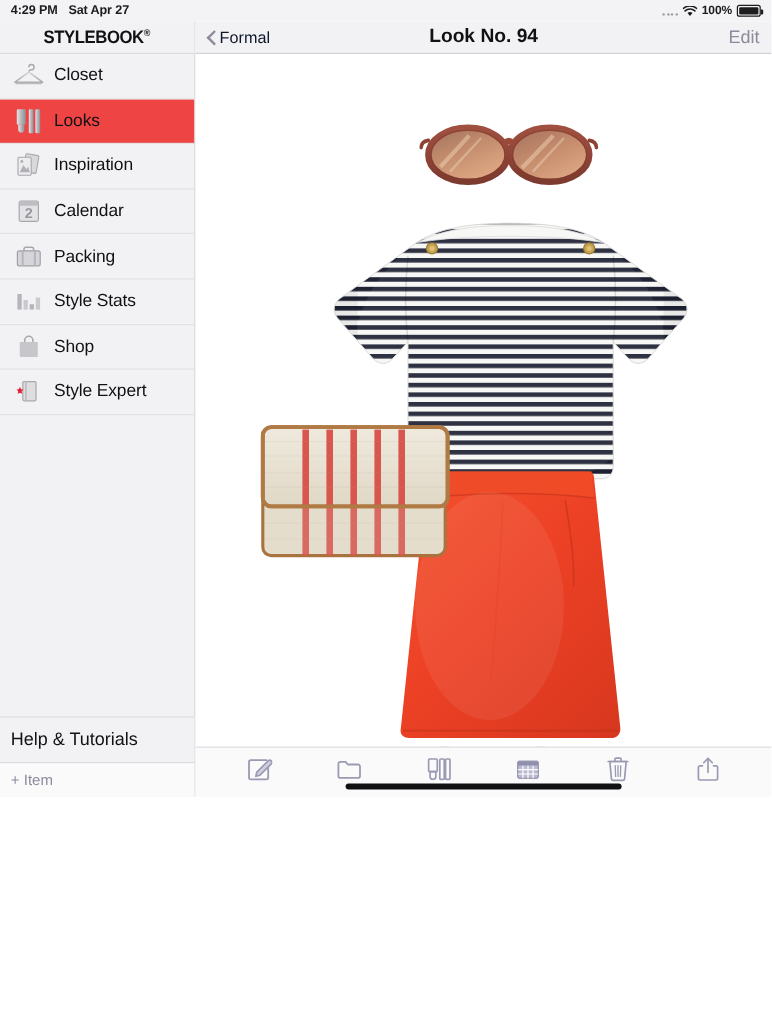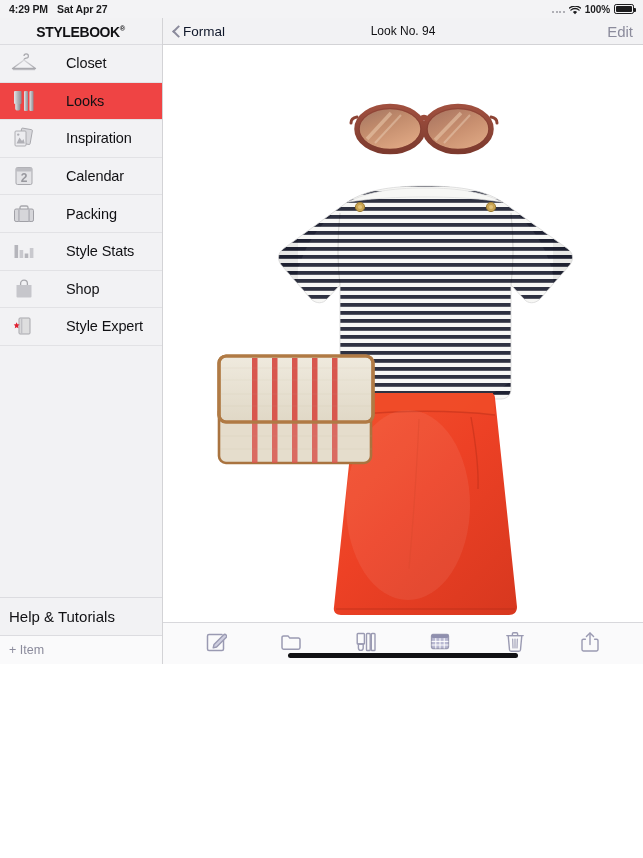--- a/index.html
+++ b/index.html
@@ -57,21 +57,21 @@
     font-family:"Liberation Sans", sans-serif;
     font-weight:bold; font-size:15px; color:#111114;
     letter-spacing:-0.4px;
     transform:scaleX(0.93);
   }
   .brand-reg { font-size:8px; vertical-align:super; font-weight:bold; }
 
   .nav { flex:1 1 auto; overflow:hidden; padding-top:0; }
   .nav-item {
     height:37.6px; display:flex; align-items:center;
-    padding-left:9px; gap:27px;
+    padding-left:9px; gap:6px;
     border-bottom:1px solid #e2e2e5;
     cursor:pointer;
   }
   .nav-item.selected { background:#ef4444; }
   .nav-label { font-size:14.5px; color:#111114; font-weight:normal; letter-spacing:-0.1px; }
   .nav-icon { width:30px; height:26px; flex:0 0 30px; display:flex; align-items:center; justify-content:center; }
 
   .help {
     flex:0 0 38px; display:flex; align-items:center;
     padding-left:9px;
@@ -102,21 +102,21 @@
   }
   .back-chev::before {
     content:""; position:absolute; left:1px; top:1.5px;
     width:7px; height:7px;
     border-left:2px solid #8b8b9c; border-bottom:2px solid #8b8b9c;
     transform:rotate(45deg);
   }
   .back-label { font-size:13.5px; color:#0f172a; }
   .navtitle {
     position:absolute; left:0; right:0; text-align:center;
-    font-size:12px; font-weight:normal; color:#111114; pointer-events:none;
+    font-size:16px; font-weight:bold; color:#111114; pointer-events:none;
   }
   .edit { margin-left:auto; font-size:15px; color:#8b8b9c; cursor:pointer; }
 
   .canvas { flex:1 1 auto; position:relative; background:#ffffff; overflow:hidden; }
 
   
   .toolbar {
     flex:0 0 42px; height:42px;
     background:#fafafb;
     border-top:1px solid #d8d8dc;

